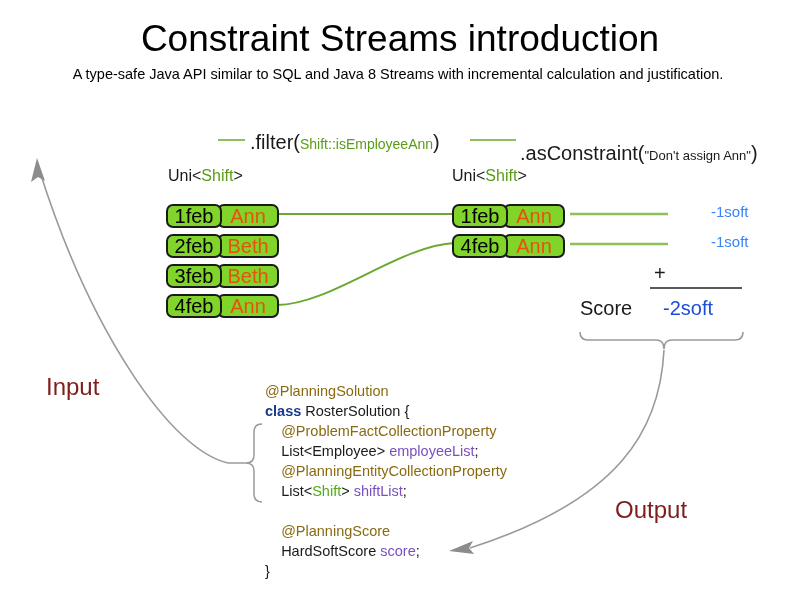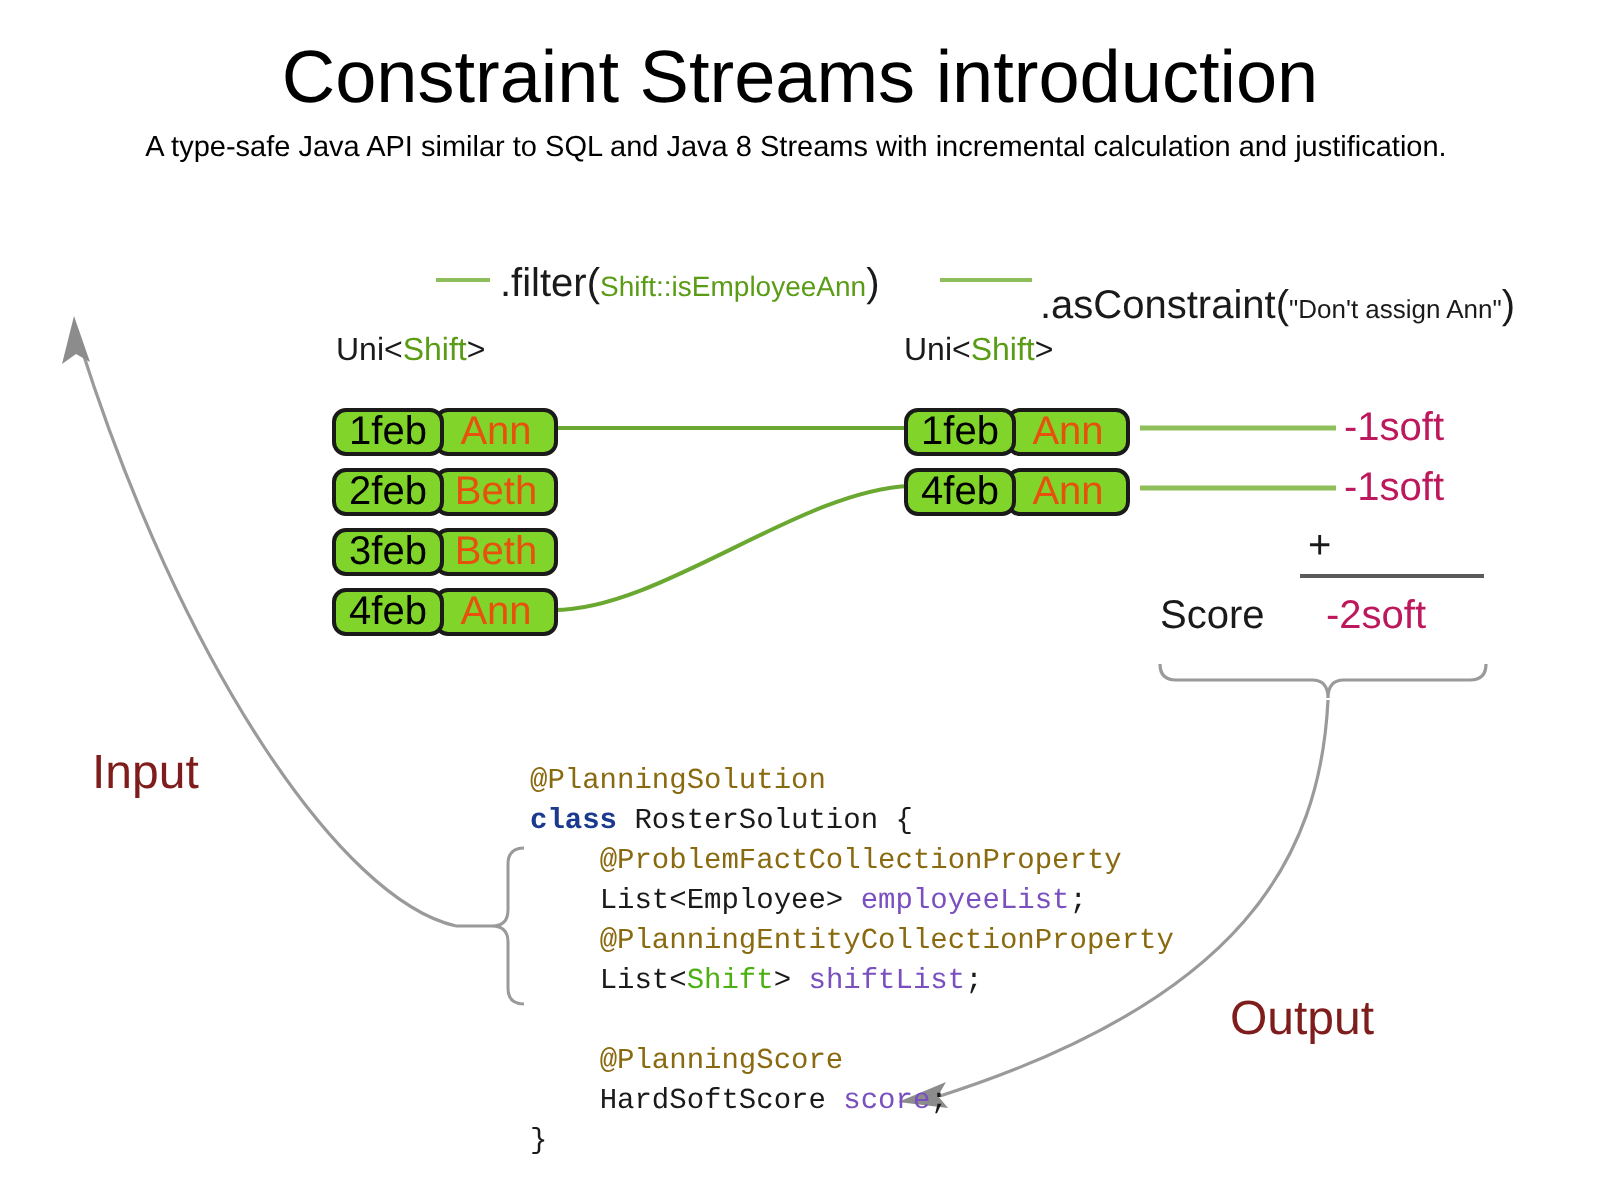--- a/index.html
+++ b/index.html
@@ -113,23 +113,24 @@
   .cell-name {
     width: 62px;
     color: #e8510d;
     position: relative;
     z-index: 1;
   }
 
   
   .soft-val {
     position: absolute;
-    font-size: 20px;
-    color: #be185d;
-    white-space: nowrap;
+    font-size: 15px;
+    color: #3b82f6;
+    white-space: nowrap;
+    margin-left: 39px;
   }
   #soft-1 { left: 672px; top: 203px; }
   #soft-2 { left: 672px; top: 233px; }
 
   #score-plus {
     position: absolute;
     left: 654px;
     top: 262px;
     font-size: 20px;
     color: #1a1a1a;
@@ -140,21 +141,21 @@
     top: 297px;
     font-size: 20px;
     color: #1a1a1a;
     white-space: nowrap;
   }
   #score-total {
     position: absolute;
     left: 663px;
     top: 297px;
     font-size: 20px;
-    color: #be185d;
+    color: #1d4ed8;
     white-space: nowrap;
   }
 
   
   .flow-label {
     position: absolute;
     font-size: 24px;
     color: #7f1d1d;
     white-space: nowrap;
   }
@@ -163,21 +164,20 @@
 
   
   #code-block {
     position: absolute;
     left: 265px;
     top: 381px;
     font-size: 14.5px;
     line-height: 20px;
     color: #1a1a1a;
     white-space: pre;
-    font-family: Liberation Mono, monospace;
   }
   .code-line { height: 20px; white-space: pre; }
   .c-ann    { color: #8a6a10; }
   .c-kw     { color: #1b3a8f; font-weight: bold; }
   .c-field  { color: #7a4fbf; }
   .c-green  { color: #4caf12; }
   .c-plain  { color: #1a1a1a; }
   .code-blank { height: 20px; }
 </style>
 </head>

